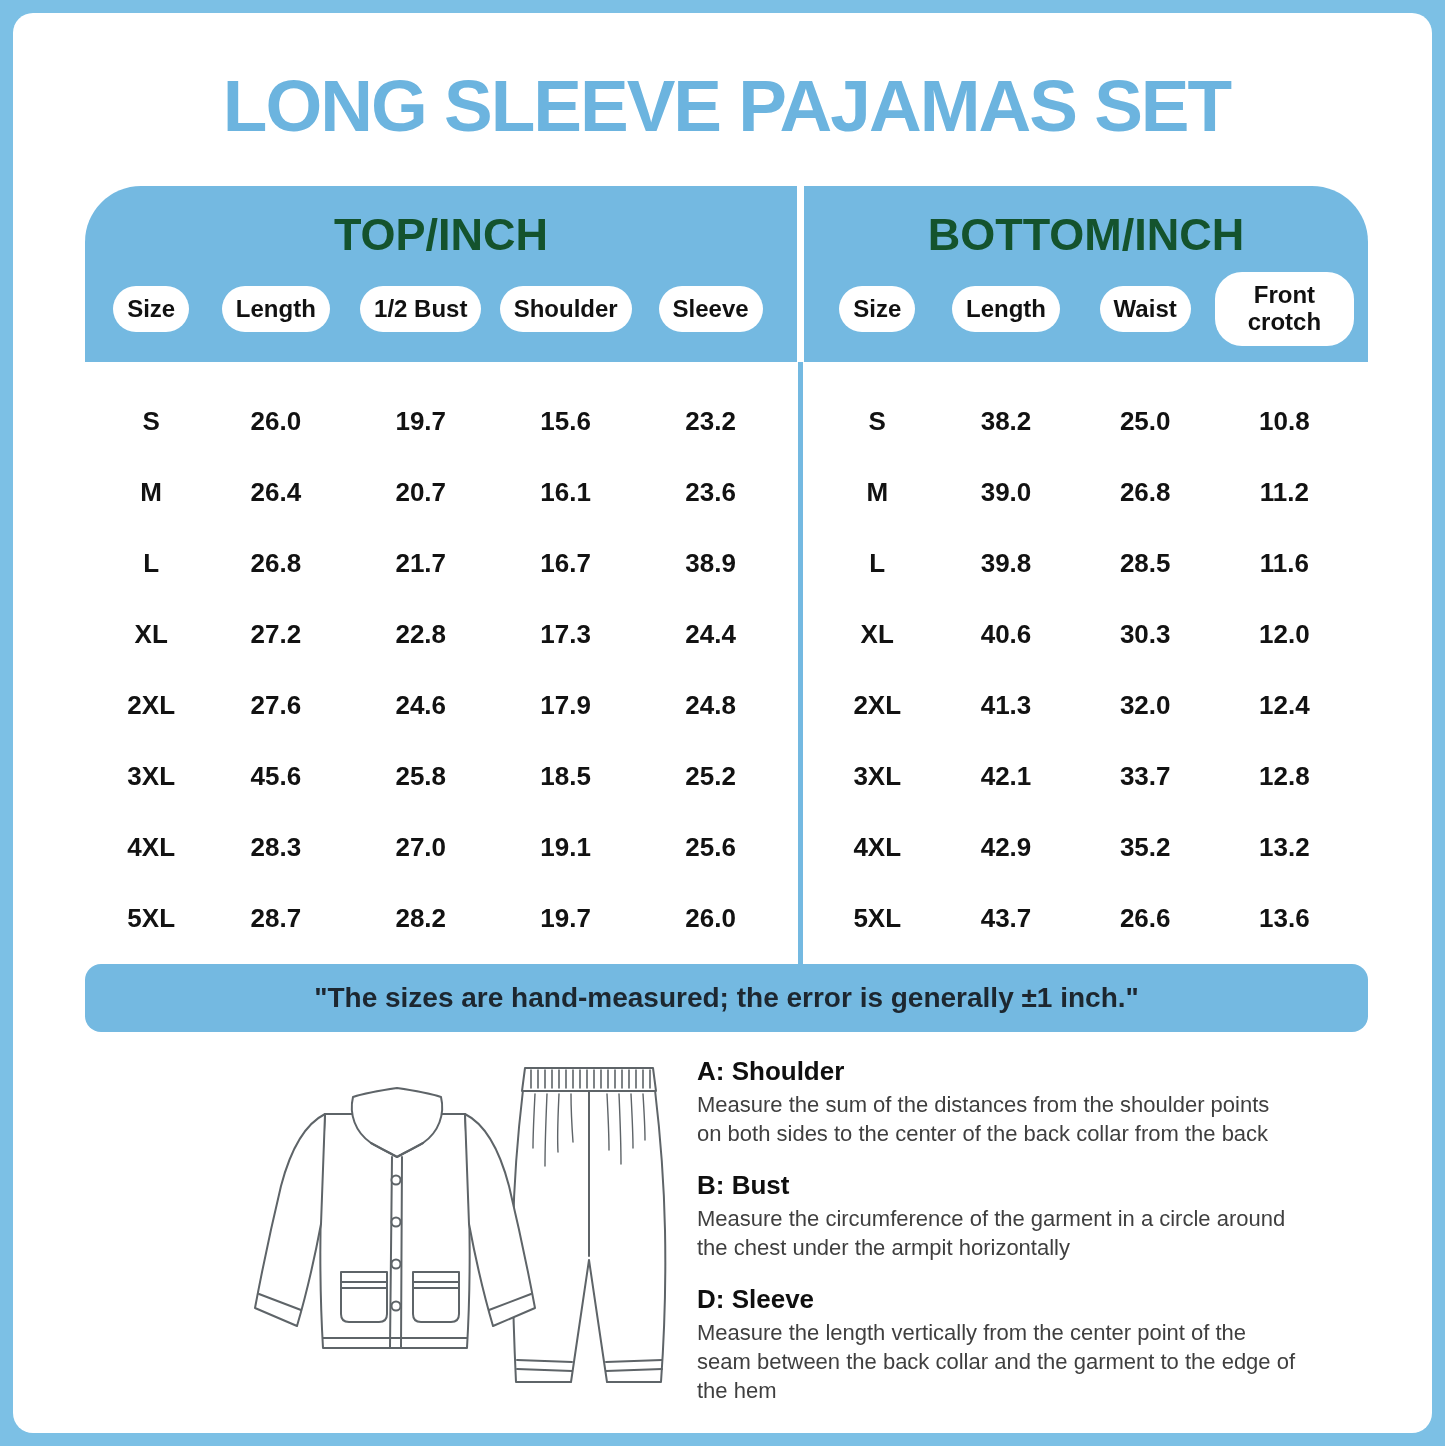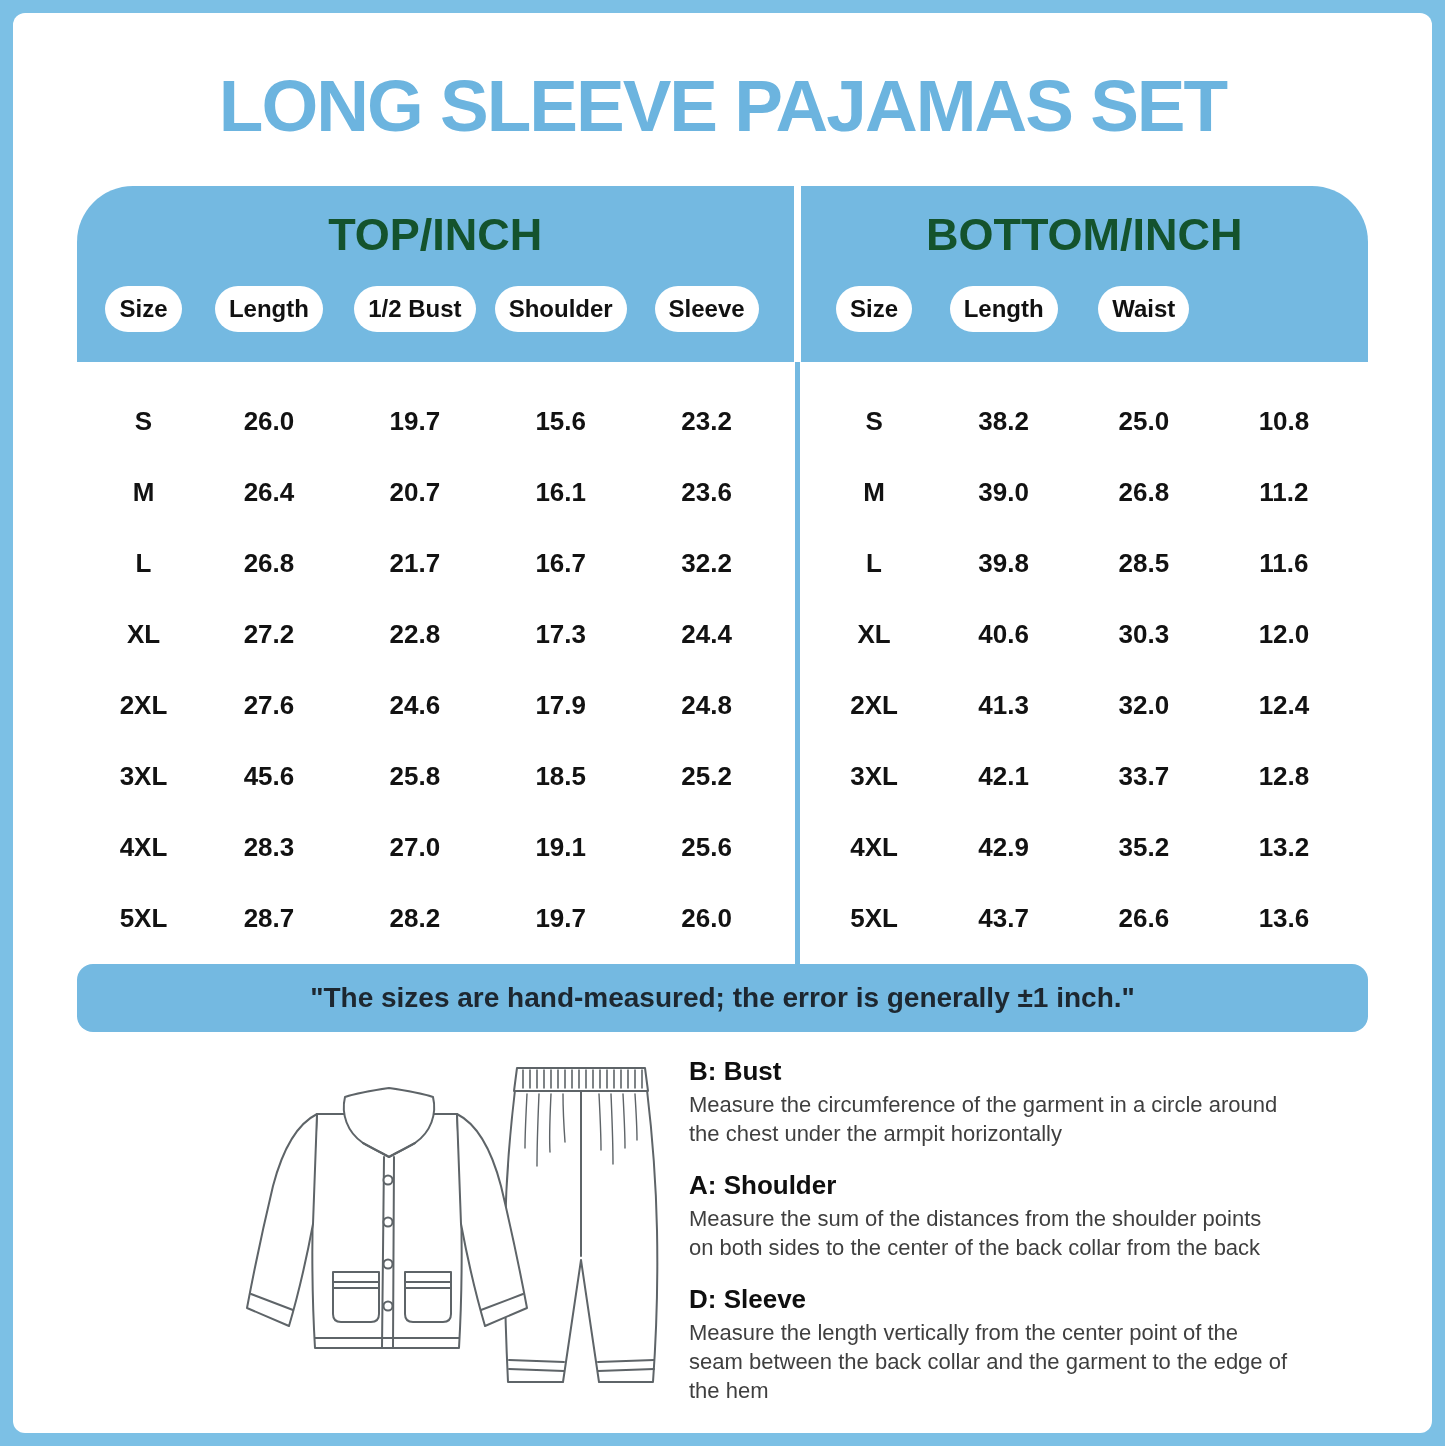--- a/index.html
+++ b/index.html
@@ -1,18 +1,18 @@
 <!DOCTYPE html>
 <html><head>
 <meta charset="utf-8">
 <style>
   html,body{margin:0;padding:0;}
   body{width:1445px;height:1446px;overflow:hidden;font-family:"Liberation Sans",sans-serif;}
   .page{position:relative;width:1445px;height:1446px;background:#7cc0e5;}
-  .sheet{position:absolute;inset:13px;background:#ffffff;border-radius:12px;overflow:hidden;}
+  .sheet{position:absolute;inset:13px;background:#ffffff;border-radius:20px;overflow:hidden;padding-left:8px;}
 
   .title{margin:56px 0 0;text-align:center;font-size:73px;font-weight:bold;
          letter-spacing:-2px;color:#6cb4df;line-height:1;}
 
   .tables{display:flex;gap:7px;margin:44px 64px 0;position:relative;}
   .panel{box-sizing:border-box;}
   .panel.left{width:55.5%;}
   .panel.right{flex:1;}
   .panel-header{background:#74b9e1;height:176px;box-sizing:border-box;
                 display:grid;grid-template-rows:66px 1fr;padding:16px 14px 12px;}
@@ -93,21 +93,21 @@
               <span class="cell">20.7</span>
               <span class="cell">16.1</span>
               <span class="cell">23.6</span>
             </div>
 
             <div class="row cols5">
               <span class="cell">L</span>
               <span class="cell">26.8</span>
               <span class="cell">21.7</span>
               <span class="cell">16.7</span>
-              <span class="cell">32.2</span>
+              <span class="cell">38.9</span>
             </div>
 
             <div class="row cols5">
               <span class="cell">XL</span>
               <span class="cell">27.2</span>
               <span class="cell">22.8</span>
               <span class="cell">17.3</span>
               <span class="cell">24.4</span>
             </div>
 
@@ -155,20 +155,23 @@
               </div>
 
               <div class="cell">
                 <span class="pill">Length</span>
               </div>
 
               <div class="cell">
                 <span class="pill">Waist</span>
               </div>
 
+              <div class="cell">
+                <span class="pill">Front crotch</span>
+              </div>
             </div>
         </div>
         <div class="rows">
 
             <div class="row cols4">
               <span class="cell">S</span>
               <span class="cell">38.2</span>
               <span class="cell">25.0</span>
               <span class="cell">10.8</span>
             </div>
@@ -261,27 +264,27 @@
               <path d="M192 224 L238 224 L238 266 Q238 274 230 274 L200 274 Q192 274 192 266 Z"></path>
               <path fill="none" d="M192 234 L238 234 M192 240 L238 240"></path>
             </g>
           </g>
         </svg>
       </div>
 
       <div class="instructions">
 
           <div class="instr">
+            <div class="instr-h">A: Shoulder</div>
+            <div class="instr-b">Measure the sum of the distances from the shoulder points on both sides to the center of the back collar from the back</div>
+          </div>
+
+          <div class="instr">
             <div class="instr-h">B: Bust</div>
             <div class="instr-b">Measure the circumference of the garment in a circle around the chest under the armpit horizontally</div>
-          </div>
-
-          <div class="instr">
-            <div class="instr-h">A: Shoulder</div>
-            <div class="instr-b">Measure the sum of the distances from the shoulder points on both sides to the center of the back collar from the back</div>
           </div>
 
           <div class="instr">
           </div>
 
           <div class="instr">
             <div class="instr-h">D: Sleeve</div>
             <div class="instr-b">Measure the length vertically from the center point of the seam between the back collar and the garment to the edge of the hem</div>
           </div>
         </div>

